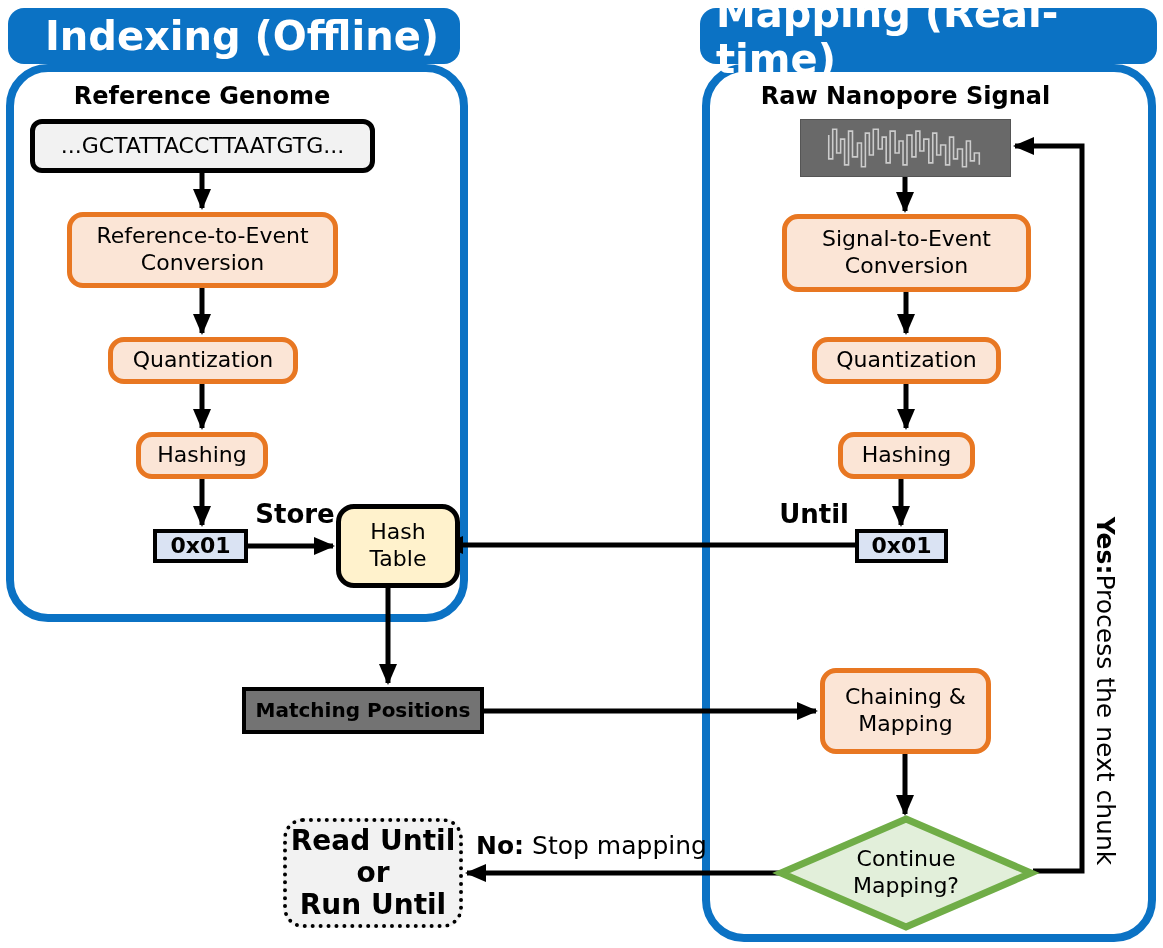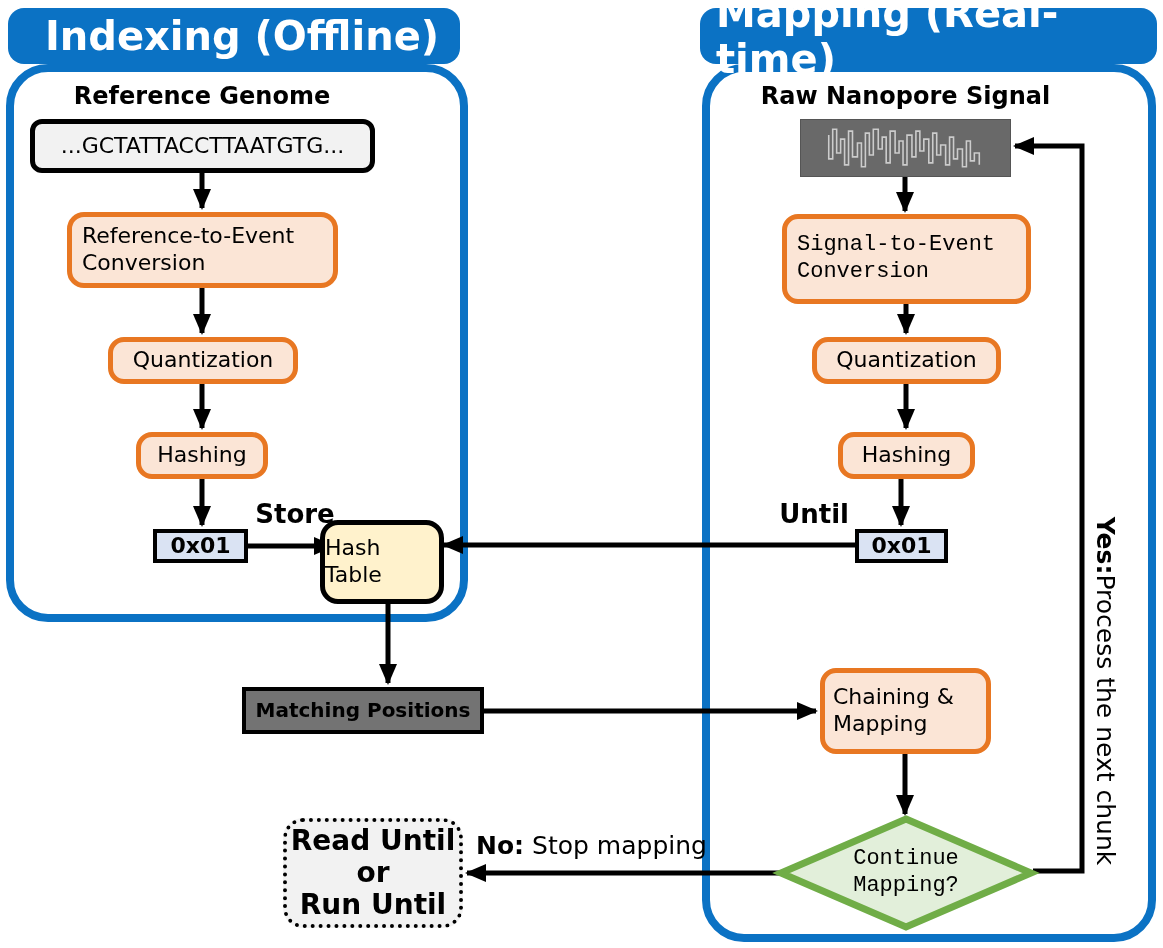--- a/index.html
+++ b/index.html
@@ -16,21 +16,21 @@
     z-index:4;letter-spacing:0px;padding-left:16px;
   }
   
   .container-frame{
     border:8px solid #0b72c4;border-radius:42px;background:transparent;z-index:1;
   }
   
   #wires{position:absolute;left:0;top:0;z-index:2;pointer-events:none;}
   
   .node{
-    display:flex;align-items:center;justify-content:center;
+    display:flex;align-items:center;justify-content:center;text-align:center;
     z-index:3;line-height:1.22;
   }
   .orange{
     background:#fbe5d6;border:5px solid #e87722;border-radius:16px;font-size:22px;
   }
   .seqbox{
     background:#f2f2f2;border:5px solid #000;border-radius:12px;font-size:22px;
   }
   .hexbox{
     background:#dae3f3;border:4px solid #000;font-size:22px;font-weight:bold;
@@ -105,40 +105,40 @@
     </g>
 
     <polygon points="906,819 1031,873 906,927 781,873" fill="#e2efda" stroke="#70ad47" stroke-width="7"></polygon>
   </svg>
 
   <div class="abs hdr" style="left:8px;top:8px;width:452px;height:56px;">Indexing (Offline)</div>
   <div class="abs hdr" style="left:700px;top:8px;width:457px;height:56px;">Mapping (Real-time)</div>
 
   <div class="abs seclabel" style="left:30px;top:82px;width:344px;">Reference Genome</div>
   <div class="abs node seqbox" style="left:30px;top:119px;width:345px;height:54px;">...GCTATTACCTTAATGTG...</div>
-  <div class="abs node orange" style="left:67px;top:212px;width:271px;height:76px;padding:0 10px;border-radius:17px;">Reference-to-Event Conversion</div>
+  <div class="abs node orange" style="left:67px;top:212px;width:271px;height:76px;padding:0 10px;">Reference-to-Event Conversion</div>
   <div class="abs node orange" style="left:108px;top:337px;width:190px;height:47px;">Quantization</div>
   <div class="abs node orange" style="left:136px;top:432px;width:132px;height:47px;">Hashing</div>
   <div class="abs node hexbox" style="left:153px;top:529px;width:95px;height:34px;">0x01</div>
   <div class="abs arrowlabel" style="left:250px;top:499px;width:90px;text-align:center;">Store</div>
-  <div class="abs node hashtable" style="left:320px;top:504px;width:124px;height:84px;margin-top:16px;">Hash Table</div>
+  <div class="abs node hashtable" style="left:336px;top:504px;width:124px;height:84px;">Hash Table</div>
 
   <div class="abs seclabel" style="left:733px;top:82px;width:345px;">Raw Nanopore Signal</div>
   <div class="abs signalbox" style="left:800px;top:119px;width:211px;height:58px;">
     <svg width="211" height="58" viewBox="0 0 211 58">
       <path fill="none" stroke="#cccccc" stroke-width="1.6" d="M28,16 L28,40 L32,40 L32,10 L36,10 L36,34 L40,34 L40,20 L44,20 L44,46 L48,46 L48,12 L52,12 L52,38 L57,38 L57,24 L61,24 L61,48 L65,48 L65,14 L69,14 L69,36 L73,36 L73,10 L78,10 L78,30 L82,30 L82,18 L86,18 L86,44 L90,44 L90,12 L95,12 L95,34 L99,34 L99,22 L103,22 L103,46 L107,46 L107,16 L112,16 L112,38 L116,38 L116,12 L120,12 L120,32 L124,32 L124,20 L129,20 L129,44 L133,44 L133,14 L137,14 L137,36 L141,36 L141,26 L146,26 L146,46 L150,46 L150,18 L154,18 L154,40 L158,40 L158,30 L163,30 L163,48 L167,48 L167,22 L171,22 L171,42 L175,42 L175,34 L180,34 L180,46"></path>
     </svg>
   </div>
-  <div class="abs node orange" style="left:782px;top:214px;width:249px;height:90px;padding:0 10px;font-family:Liberation Mono, monospace;">Signal-to-Event Conversion</div>
+  <div class="abs node orange" style="left:782px;top:214px;width:249px;height:78px;padding:0 10px;">Signal-to-Event Conversion</div>
   <div class="abs node orange" style="left:812px;top:337px;width:189px;height:47px;">Quantization</div>
   <div class="abs node orange" style="left:838px;top:432px;width:137px;height:47px;">Hashing</div>
   <div class="abs node hexbox" style="left:855px;top:529px;width:93px;height:34px;">0x01</div>
   <div class="abs arrowlabel" style="left:737px;top:499px;width:112px;text-align:right;">Until</div>
   <div class="abs node orange" style="left:820px;top:668px;width:171px;height:86px;padding:0 8px;">Chaining &amp; Mapping</div>
-  <div class="abs diamond-text" style="left:826px;top:845px;width:160px;height:56px;font-family:Liberation Mono, monospace;">Continue Mapping?</div>
+  <div class="abs diamond-text" style="left:826px;top:845px;width:160px;height:56px;">Continue Mapping?</div>
 
   <div class="abs node matching" style="left:242px;top:687px;width:242px;height:47px;">Matching Positions</div>
   <div class="abs node readuntil" style="left:283px;top:818px;width:180px;height:110px;">
     <div>Read Until</div>
     <div>or</div>
     <div>Run Until</div>
   </div>
   <div class="abs edgelabel" style="left:476px;top:831px;width:230px;">
     <b>No:</b><span> Stop mapping</span>
   </div>

